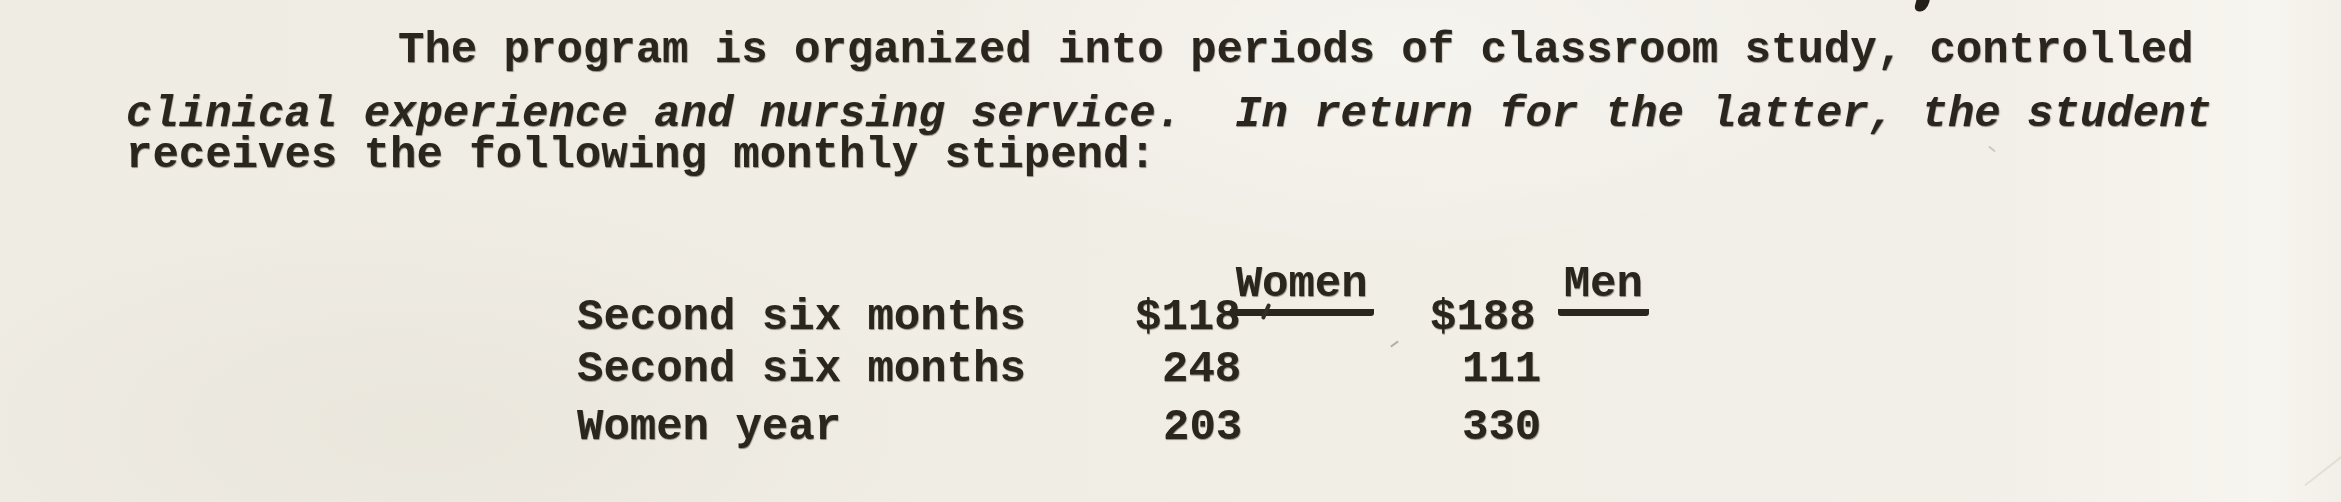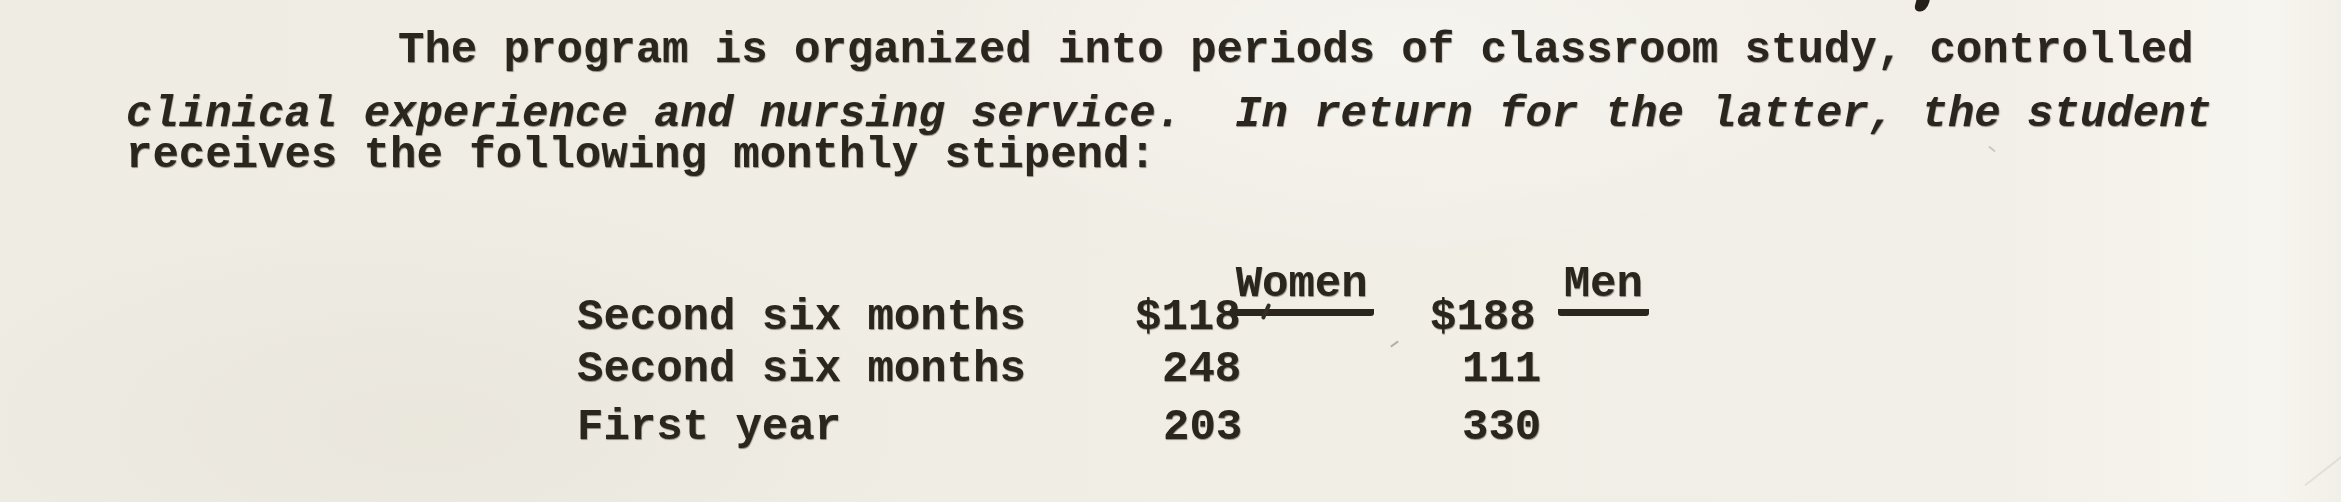--- a/index.html
+++ b/index.html
@@ -104,21 +104,21 @@
   </div>
 
   <div class="tw row1 label-col">Second six months</div>
   <div class="tw row1 w1">$118</div>
   <div class="tw row1 m1">$188</div>
 
   <div class="tw row2 label-col">Second six months</div>
   <div class="tw row2 w2">248</div>
   <div class="tw row2 m2">111</div>
 
-  <div class="tw row3 label-col">First year</div>
+  <div class="tw row3 label-col">Women year</div>
   <div class="tw row3 w3">203</div>
   <div class="tw row3 m3">330</div>
 
   <div class="cutoff-mark"></div>
   <div class="pen-tick"></div>
   <div class="speck-1"></div>
   <div class="speck-2"></div>
   <div class="crease"></div>
 
 </div>

